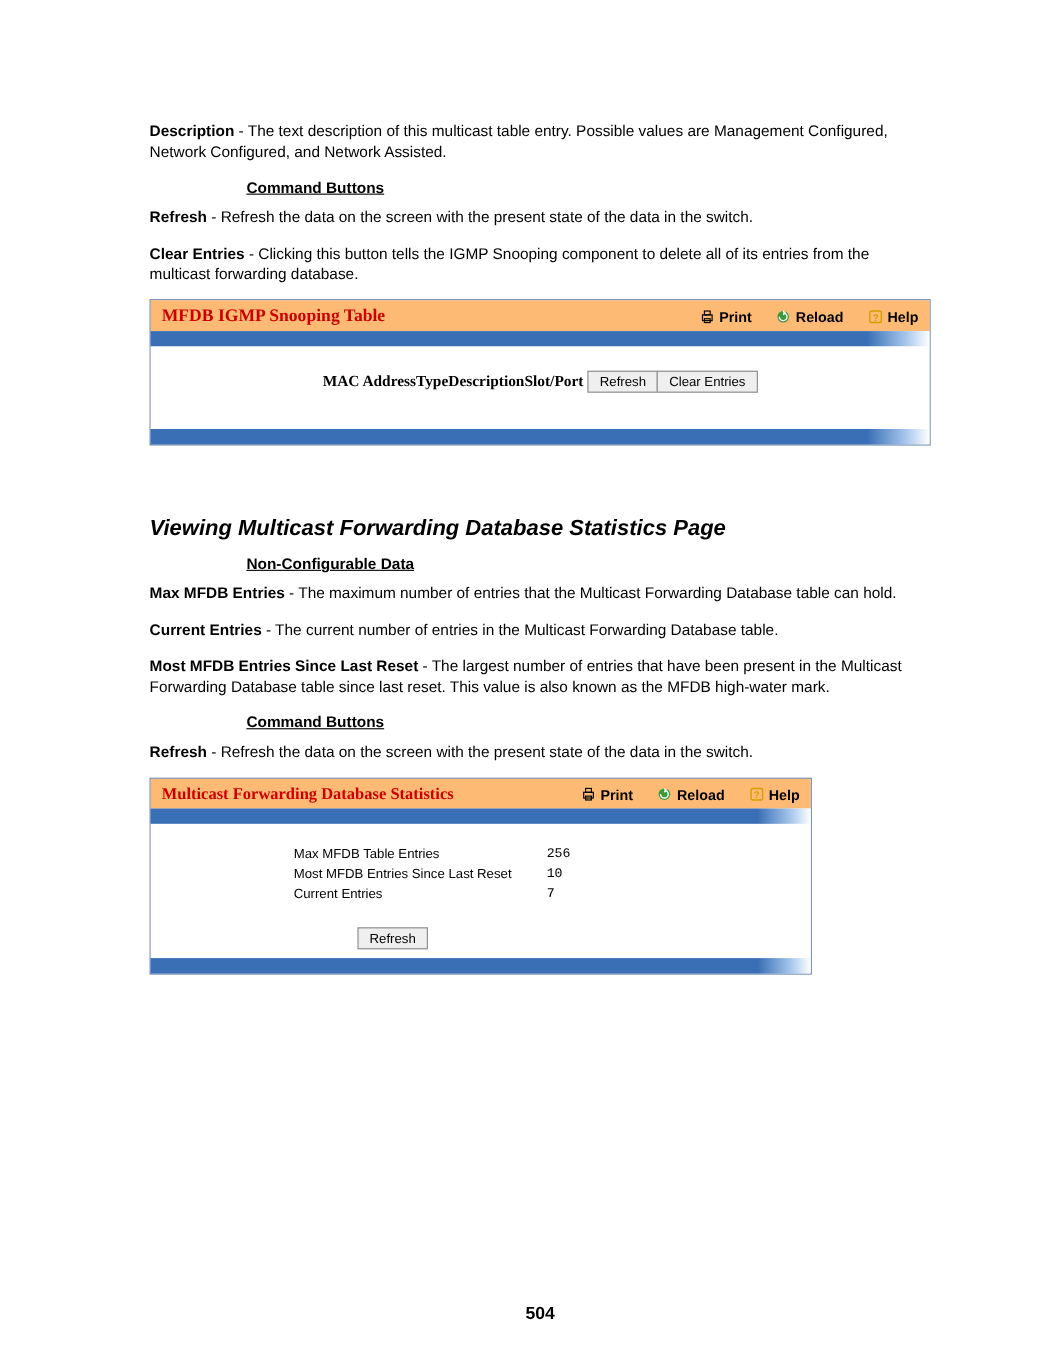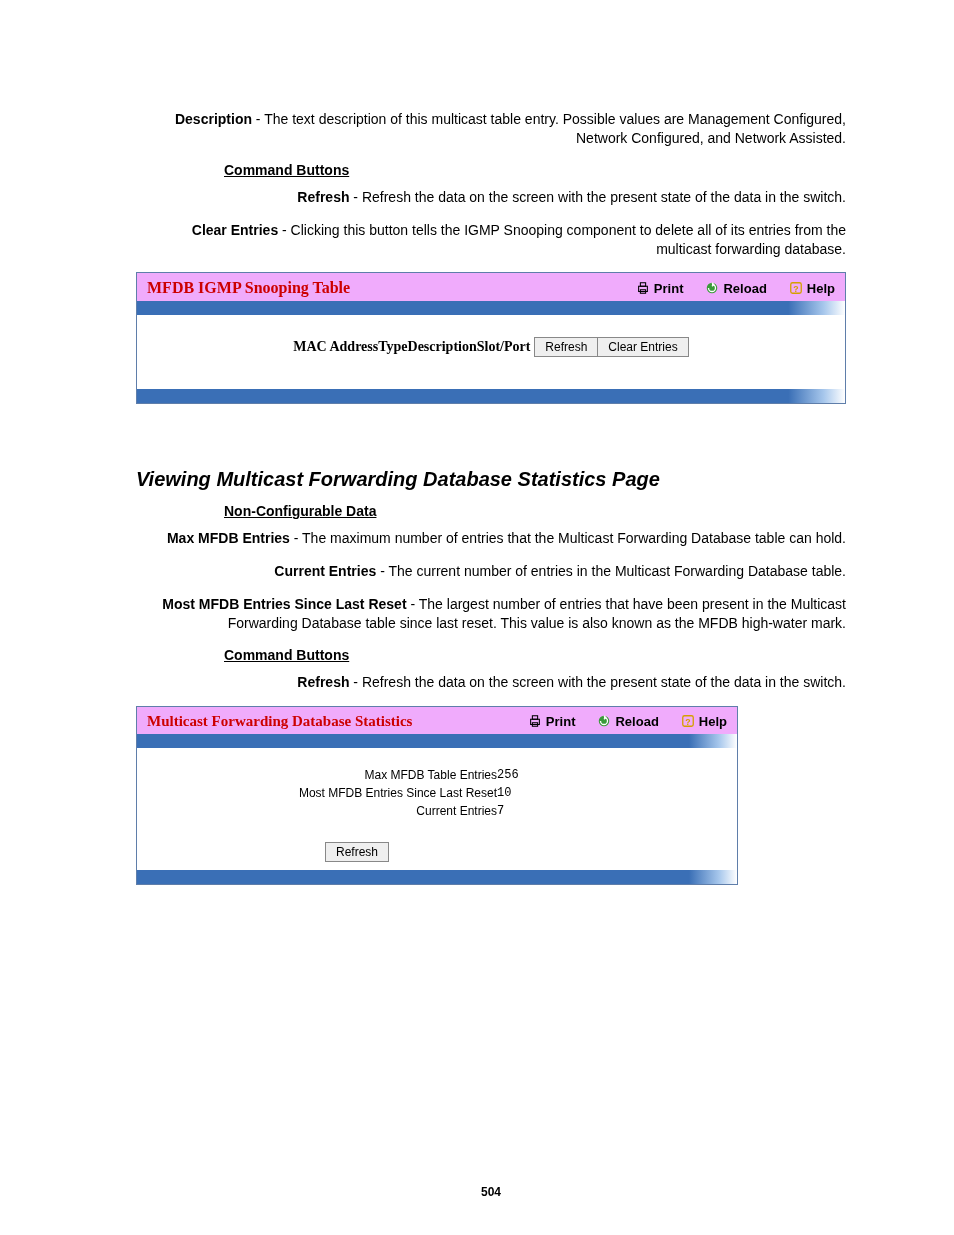--- a/index.html
+++ b/index.html
@@ -9,21 +9,21 @@
     margin: 0;
     padding: 0;
     background: #fff;
   }
   .page {
     width: 954px;
     margin: 0 auto;
     padding: 110px 108px 60px 136px;
     box-sizing: border-box;
   }
-  p { margin: 0 0 14px 0; line-height: 1.35; text-align: right; }
+  p { margin: 0 0 14px 0; line-height: 1.35; }
   .bold { font-weight: bold; }
   .sub-heading {
     font-weight: bold;
     margin: 4px 0 10px 88px;
     font-size: 14px;
     text-decoration: underline;
   }
   .section-heading {
     font-style: italic;
     font-weight: bold;
@@ -31,21 +31,21 @@
     margin: 64px 0 12px 0;
   }
   .panel {
     border: 1px solid #5f7eaa;
     margin: 8px 0 0 0;
   }
   .panel-head {
     display: flex;
     align-items: center;
     padding: 6px 10px 4px 10px;
-    background: #f0abfc;
+    background: #fdba74;
   }
   .panel-title {
     color: #cc0000;
     font-family: Georgia, 'Times New Roman', serif;
     font-weight: bold;
     font-size: 16px;
     flex: 1;
   }
   .panel-title.small { font-size: 15px; }
   .head-links { display: flex; gap: 22px; align-items: flex-start; }
@@ -82,25 +82,25 @@
   .btn-row .btn + .btn { margin-left: -1px; }
   .stats-body {
     background:#fff;
     padding: 18px 10px 8px 10px;
   }
   .stats-grid {
     margin-left: 120px;
     font-size: 12px;
     line-height: 1.5;
   }
-  .stats-row { display:flex;text-align:right; }
+  .stats-row { display:flex; }
   .stats-label { width: 230px; }
   .stats-val { font-family: Liberation Mono, monospace; }
   .stats-btn-wrap { text-align:center; margin-top:22px; margin-left:-160px; }
-  .page-num { text-align:center; font-weight:bold; font-size:12px; margin-top:300px; }
+  .page-num { text-align:center; font-weight:bold; font-size:16px; margin-top:300px; }
   .panel.small { width: 600px; }
 </style>
 </head>
 <body>
 
 <div class="page">
 
   <p>
     <span class="bold">Description</span><span> - The text description of this multicast table entry. Possible values are Management Configured, Network Configured, and Network Assisted.</span>
   </p>

